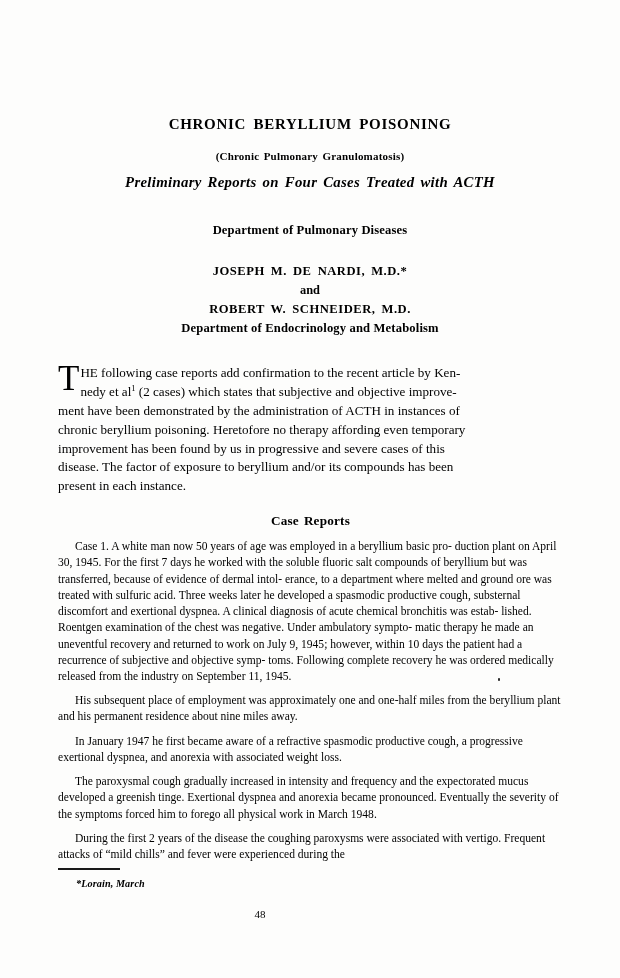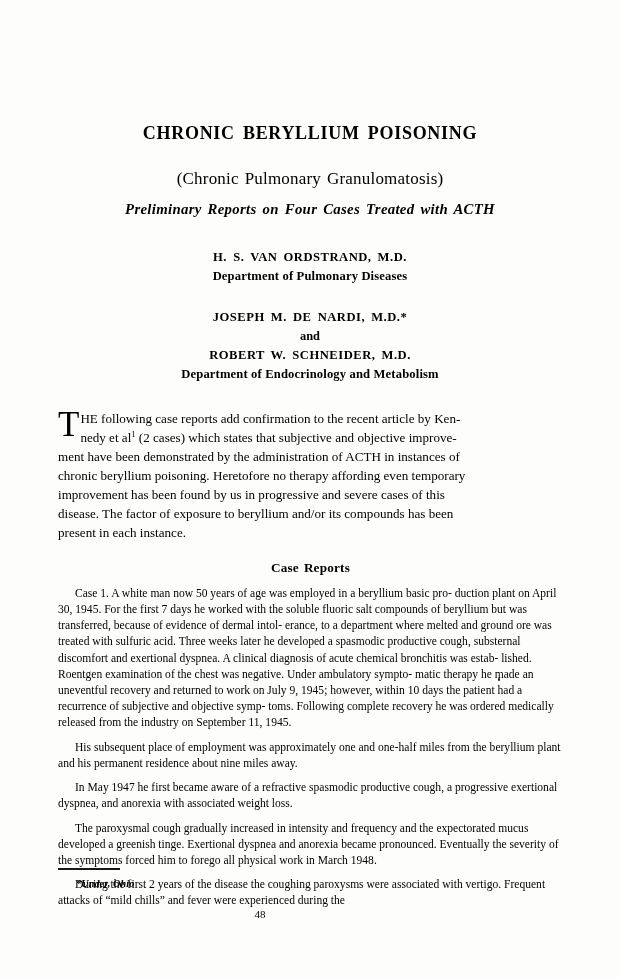--- a/index.html
+++ b/index.html
@@ -22,30 +22,30 @@
     box-sizing: border-box;
     background: #fdfdfc;
   }
 
   
   .title-block {
     padding-top: 112px;
     text-align: center;
   }
   .doc-title {
-    font-size: 18px;
+    font-size: 15px;
     font-weight: bold;
     letter-spacing: 0.7px;
     word-spacing: 3px;
-    margin: 12px;
+    margin: 4px;
     line-height: 1.1;
   }
   .doc-subtitle {
-    font-size: 17px;
-    font-weight: normal;
+    font-size: 11px;
+    font-weight: bold;
     margin: 0;
     padding-top: 13px;
     letter-spacing: 0.2px;
     word-spacing: 1.5px;
   }
   .doc-subtitle2 {
     font-size: 14.8px;
     font-weight: bold;
     font-style: italic;
     margin: 0;
@@ -175,21 +175,20 @@
 
 <div class="page">
 
   <div class="title-block">
     <h1 class="doc-title">CHRONIC BERYLLIUM POISONING</h1>
     <div class="doc-subtitle">(Chronic Pulmonary Granulomatosis)</div>
     <div class="doc-subtitle2">Preliminary Reports on Four Cases Treated with ACTH</div>
   </div>
 
   <div class="authors">
-    <div class="author-name">H.  S.  VAN  ORDSTRAND,  M.D.</div>
     <div class="author-dept">Department of Pulmonary Diseases</div>
 
     <div class="author-group-2">
       <div class="author-name">JOSEPH  M.  DE  NARDI,  M.D.*</div>
       <div class="author-and">and</div>
       <div class="author-name">ROBERT  W.  SCHNEIDER,  M.D.</div>
       <div class="author-dept">Department of Endocrinology and Metabolism</div>
     </div>
   </div>
 
@@ -223,21 +222,21 @@
         <span>toms. Following complete recovery he was ordered medically released from the industry</span>
         <span>on September 11, 1945.</span>
       </div>
 
       <div class="para">
         <span class="indent"></span><span>His subsequent place of employment was approximately one and one-half miles</span>
         <span>from the beryllium plant and his permanent residence about nine miles away.</span>
       </div>
 
       <div class="para">
-        <span class="indent"></span><span>In May 1947 he first became aware of a refractive spasmodic productive cough,</span>
+        <span class="indent"></span><span>In January 1947 he first became aware of a refractive spasmodic productive cough,</span>
         <span>a progressive exertional dyspnea, and anorexia with associated weight loss.</span>
       </div>
 
       <div class="para">
         <span class="indent"></span><span>The paroxysmal cough gradually increased in intensity and frequency and the</span>
         <span>expectorated mucus developed a greenish tinge. Exertional dyspnea and anorexia</span>
         <span>became pronounced. Eventually the severity of the symptoms forced him to forego all</span>
         <span>physical work in March 1948.</span>
       </div>
 
@@ -246,18 +245,18 @@
         <span>with vertigo. Frequent attacks of “mild chills” and fever were experienced during the</span>
       </div>
 
     </div>
   </div>
 
   <div class="speck"></div>
 
   <div class="footnote-area">
     <div class="footnote-rule"></div>
-    <div class="footnote-text">*Under, Ohio</div>
+    <div class="footnote-text">*Lorain, March</div>
   </div>
 
   <div class="page-number">48</div>
 
 </div>
 
 </body></html>

